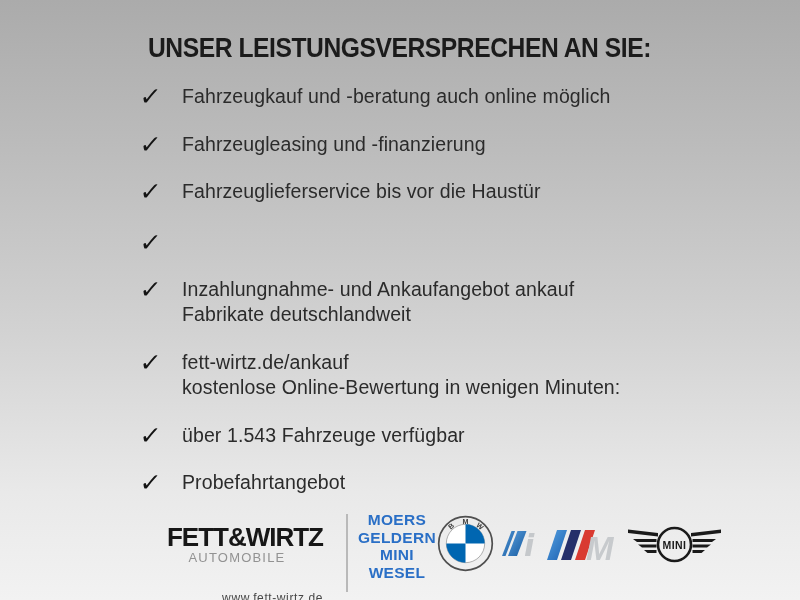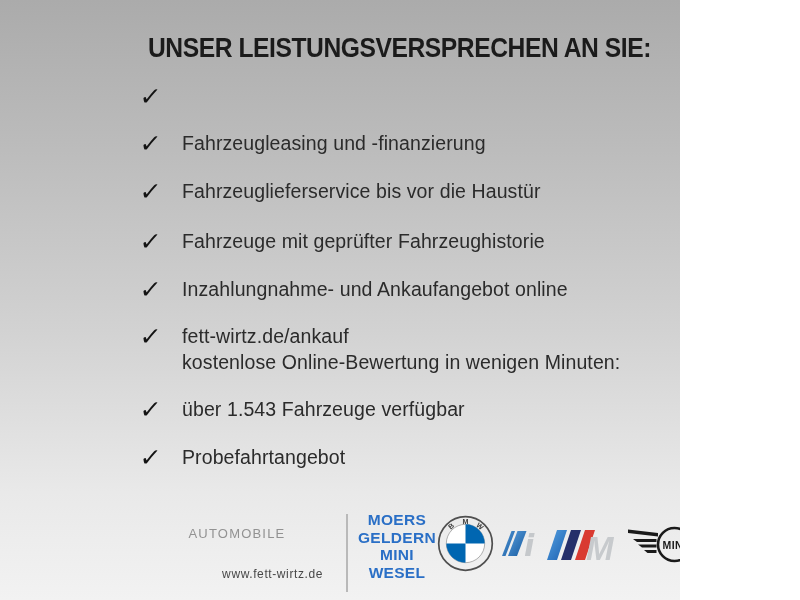--- a/index.html
+++ b/index.html
@@ -1,17 +1,17 @@
 <!DOCTYPE html>
 <html><head>
 <meta charset="utf-8">
 <style>
   html,body{margin:0;padding:0;background:#fff;}
   #stage{
-    position:relative;width:680px;height:600px;overflow:hidden;
+    position:relative;width:800px;height:600px;overflow:hidden;
     background:linear-gradient(180deg,#ababab 0%,#bcbcbc 25%,#d2d2d2 55%,#e9e9e9 82%,#f2f2f2 100%);
     font-family:"Liberation Sans",sans-serif;
   }
   .page-title{
     position:absolute;left:148px;top:32px;
     font-size:28px;font-weight:700;color:#1b1b1b;letter-spacing:-0.5px;
     transform:scaleX(0.88);transform-origin:0 0;white-space:nowrap;
   }
   .checklist{position:absolute;left:140px;top:84px;width:560px;}
   .row{display:flex;align-items:flex-start;margin-bottom:22px;}
@@ -41,43 +41,44 @@
 </head>
 <body>
 
 <div id="stage">
 
   <div class="page-title">UNSER LEISTUNGSVERSPRECHEN AN SIE:</div>
 
   <div class="checklist">
     <div class="row">
       <span class="check">✓</span>
+      <div class="txt">
+          <span>Fahrzeugkauf und -beratung auch online möglich</span>
+        </div>
     </div>
     <div class="row">
       <span class="check">✓</span>
       <div class="txt">
           <span>Fahrzeugleasing und -finanzierung</span>
         </div>
     </div>
     <div class="row sp1">
       <span class="check">✓</span>
       <div class="txt">
           <span>Fahrzeuglieferservice bis vor die Haustür</span>
         </div>
     </div>
     <div class="row">
       <span class="check">✓</span>
-      <div class="txt">
-          <span>Fahrzeuge mit geprüfter Fahrzeughistorie</span>
-        </div>
     </div>
     <div class="row">
       <span class="check">✓</span>
       <div class="txt">
-        <span>Inzahlungnahme- und Ankaufangebot online</span>
+        <span>Inzahlungnahme- und Ankaufangebot ankauf</span>
+        <span>Fabrikate deutschlandweit</span>
       </div>
     </div>
     <div class="row">
       <span class="check">✓</span>
       <div class="txt">
         <span>fett-wirtz.de/ankauf</span>
         <span>kostenlose Online-Bewertung in wenigen Minuten:</span>
       </div>
     </div>
     <div class="row">
@@ -90,20 +91,21 @@
       <span class="check">✓</span>
       <div class="txt">
           <span>Probefahrtangebot</span>
         </div>
     </div>
   </div>
 
   <div class="footer">
 
     <div class="brand">
+      <div class="brand-name">FETT&amp;WIRTZ</div>
       <div class="brand-sub">AUTOMOBILE</div>
       <div class="brand-web">www.fett-wirtz.de</div>
     </div>
 
     <div class="fdivider"></div>
 
     <div class="cities">
       <div class="city">MOERS</div>
       <div class="city">GELDERN</div>
       <div class="city">MINI</div>

